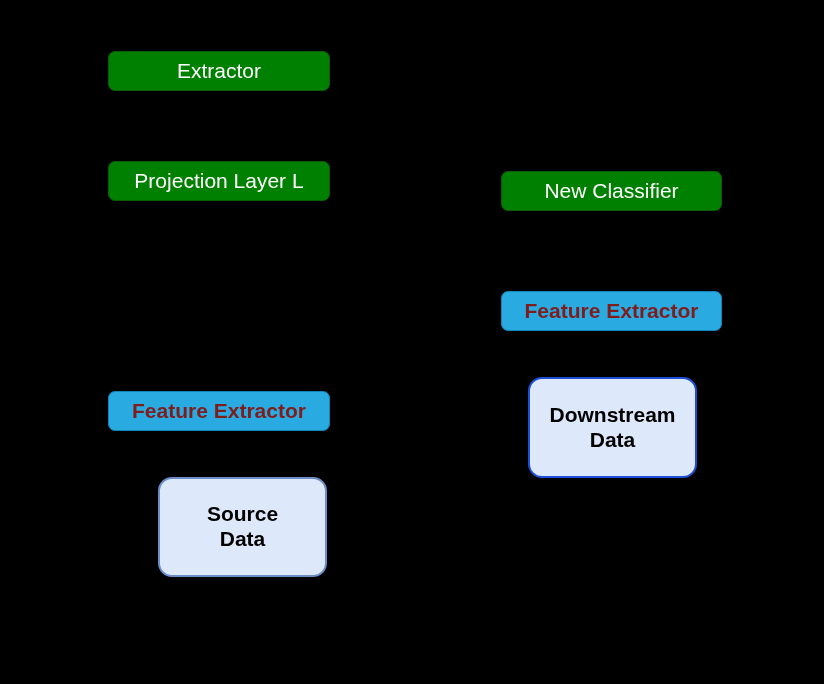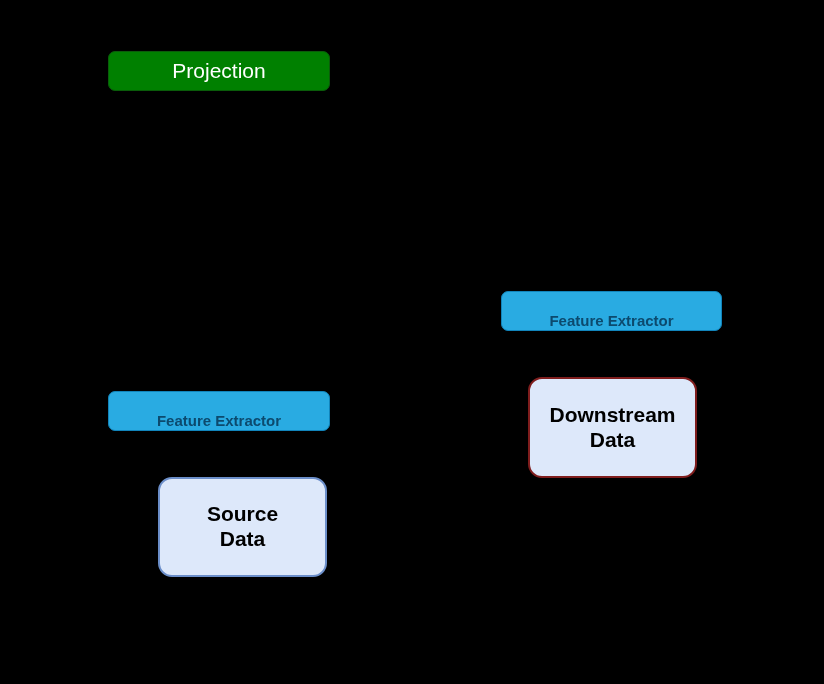--- a/index.html
+++ b/index.html
@@ -34,65 +34,70 @@
     border-radius: 7px;
     color: #ffffff;
     font-size: 21px;
     font-weight: 400;
   }
   
   .node.blue {
     background: #29abe2;
     border: 1px solid #1184bb;
     border-radius: 7px;
-    color: #0c4a6e;
-    font-size: 15px;
+    color: #7f1d1d;
+    font-size: 21px;
     font-weight: bold;
-    align-items: flex-end;
   }
   
   .node.data {
     background: #dde8fa;
     border-radius: 14px;
     color: #000000;
     font-size: 21px;
     font-weight: bold;
   }
   .node.data.border-blue {
     border: 2px solid #6b8ec9;
   }
   .node.data.border-green {
-    border: 2px solid #7f1d1d;
+    border: 2px solid #1d4ed8;
   }
   .node .label {
     display: block;
     padding: 0 6px;
     white-space: pre-line;
   }
 </style>
 </head>
 <body>
 
 <div id="canvas">
 
   <div class="node green" style="left:108px; top:51px; width:222px; height:40px;">
-    <span class="label">Projection</span>
+    <span class="label">Extractor</span>
   </div>
 
+  <div class="node green" style="left:108px; top:161px; width:222px; height:40px;">
+    <span class="label">Projection Layer L</span>
+  </div>
 
 
   <div class="node blue" style="left:108px; top:391px; width:222px; height:40px;">
     <span class="label">Feature Extractor</span>
   </div>
 
   <div class="node data border-blue" style="left:135px; top:477px; width:169px; height:100px;margin-left:23px;">
     <span class="label">Source
 Data</span>
   </div>
 
+  <div class="node green" style="left:501px; top:171px; width:221px; height:40px;">
+    <span class="label">New Classifier</span>
+  </div>
 
   <div class="node blue" style="left:501px; top:291px; width:221px; height:40px;">
     <span class="label">Feature Extractor</span>
   </div>
 
   <div class="node data border-green" style="left:528px; top:377px; width:169px; height:101px;">
     <span class="label">Downstream
 Data</span>
   </div>
 

